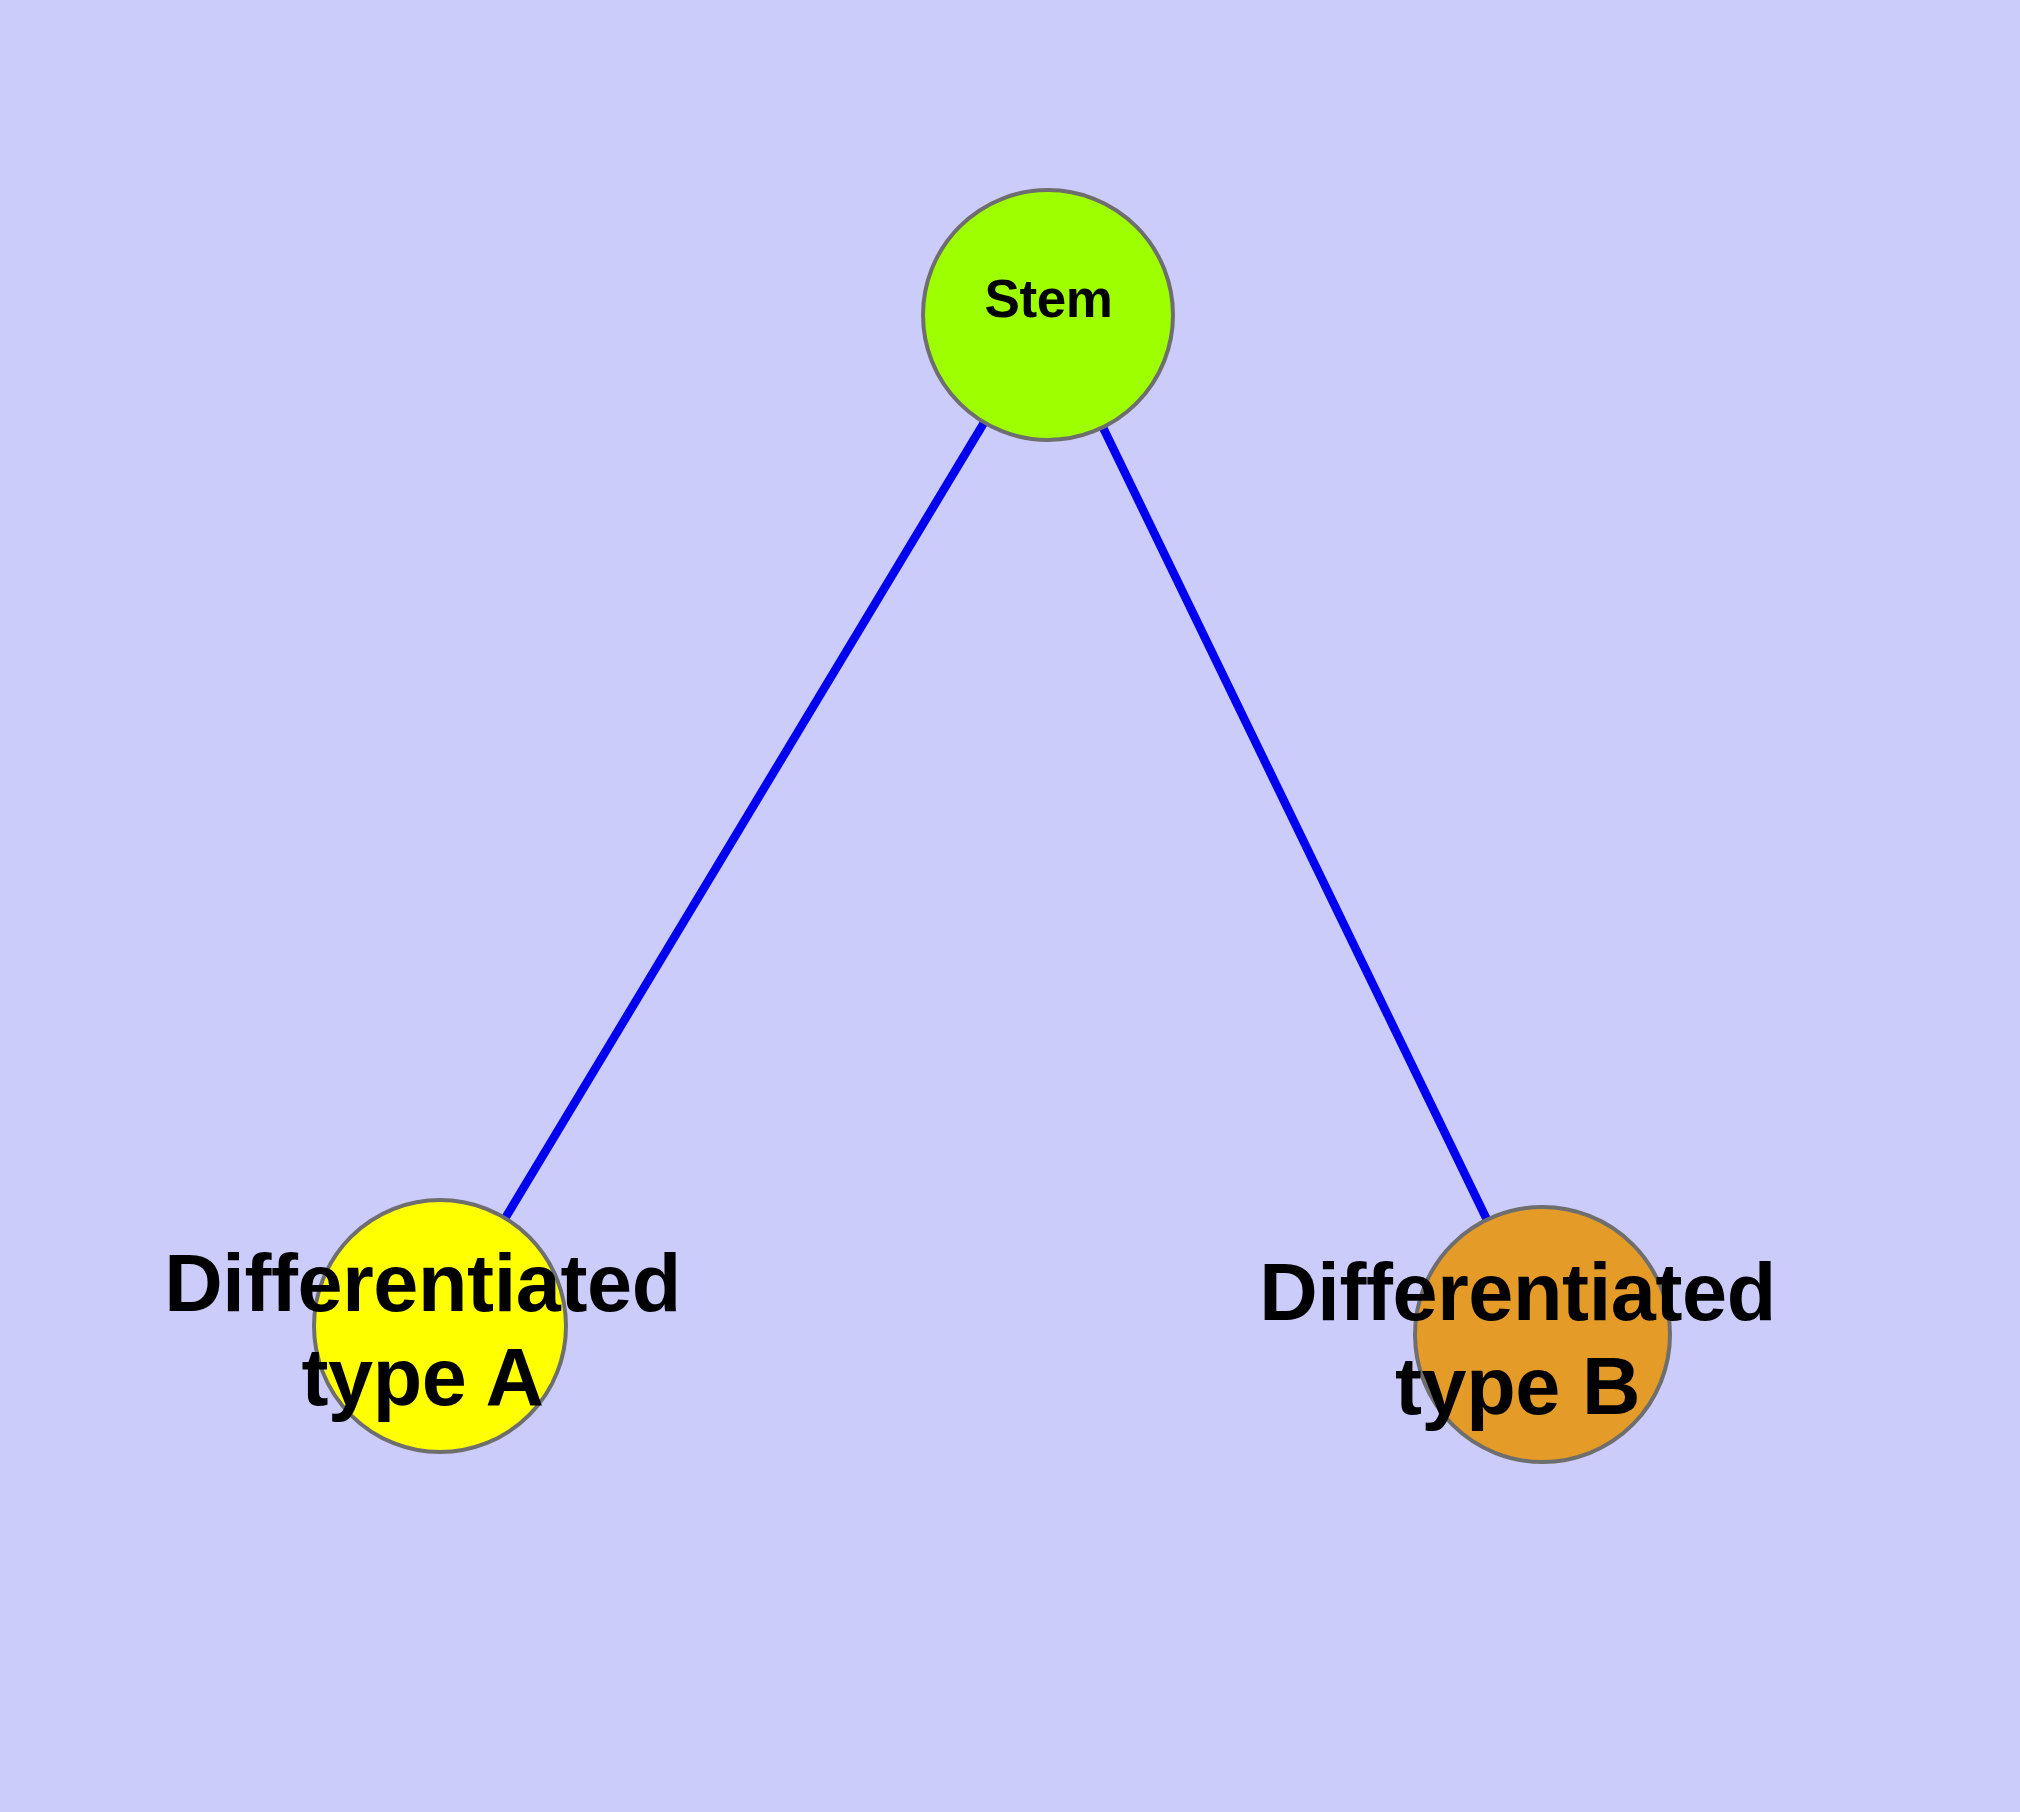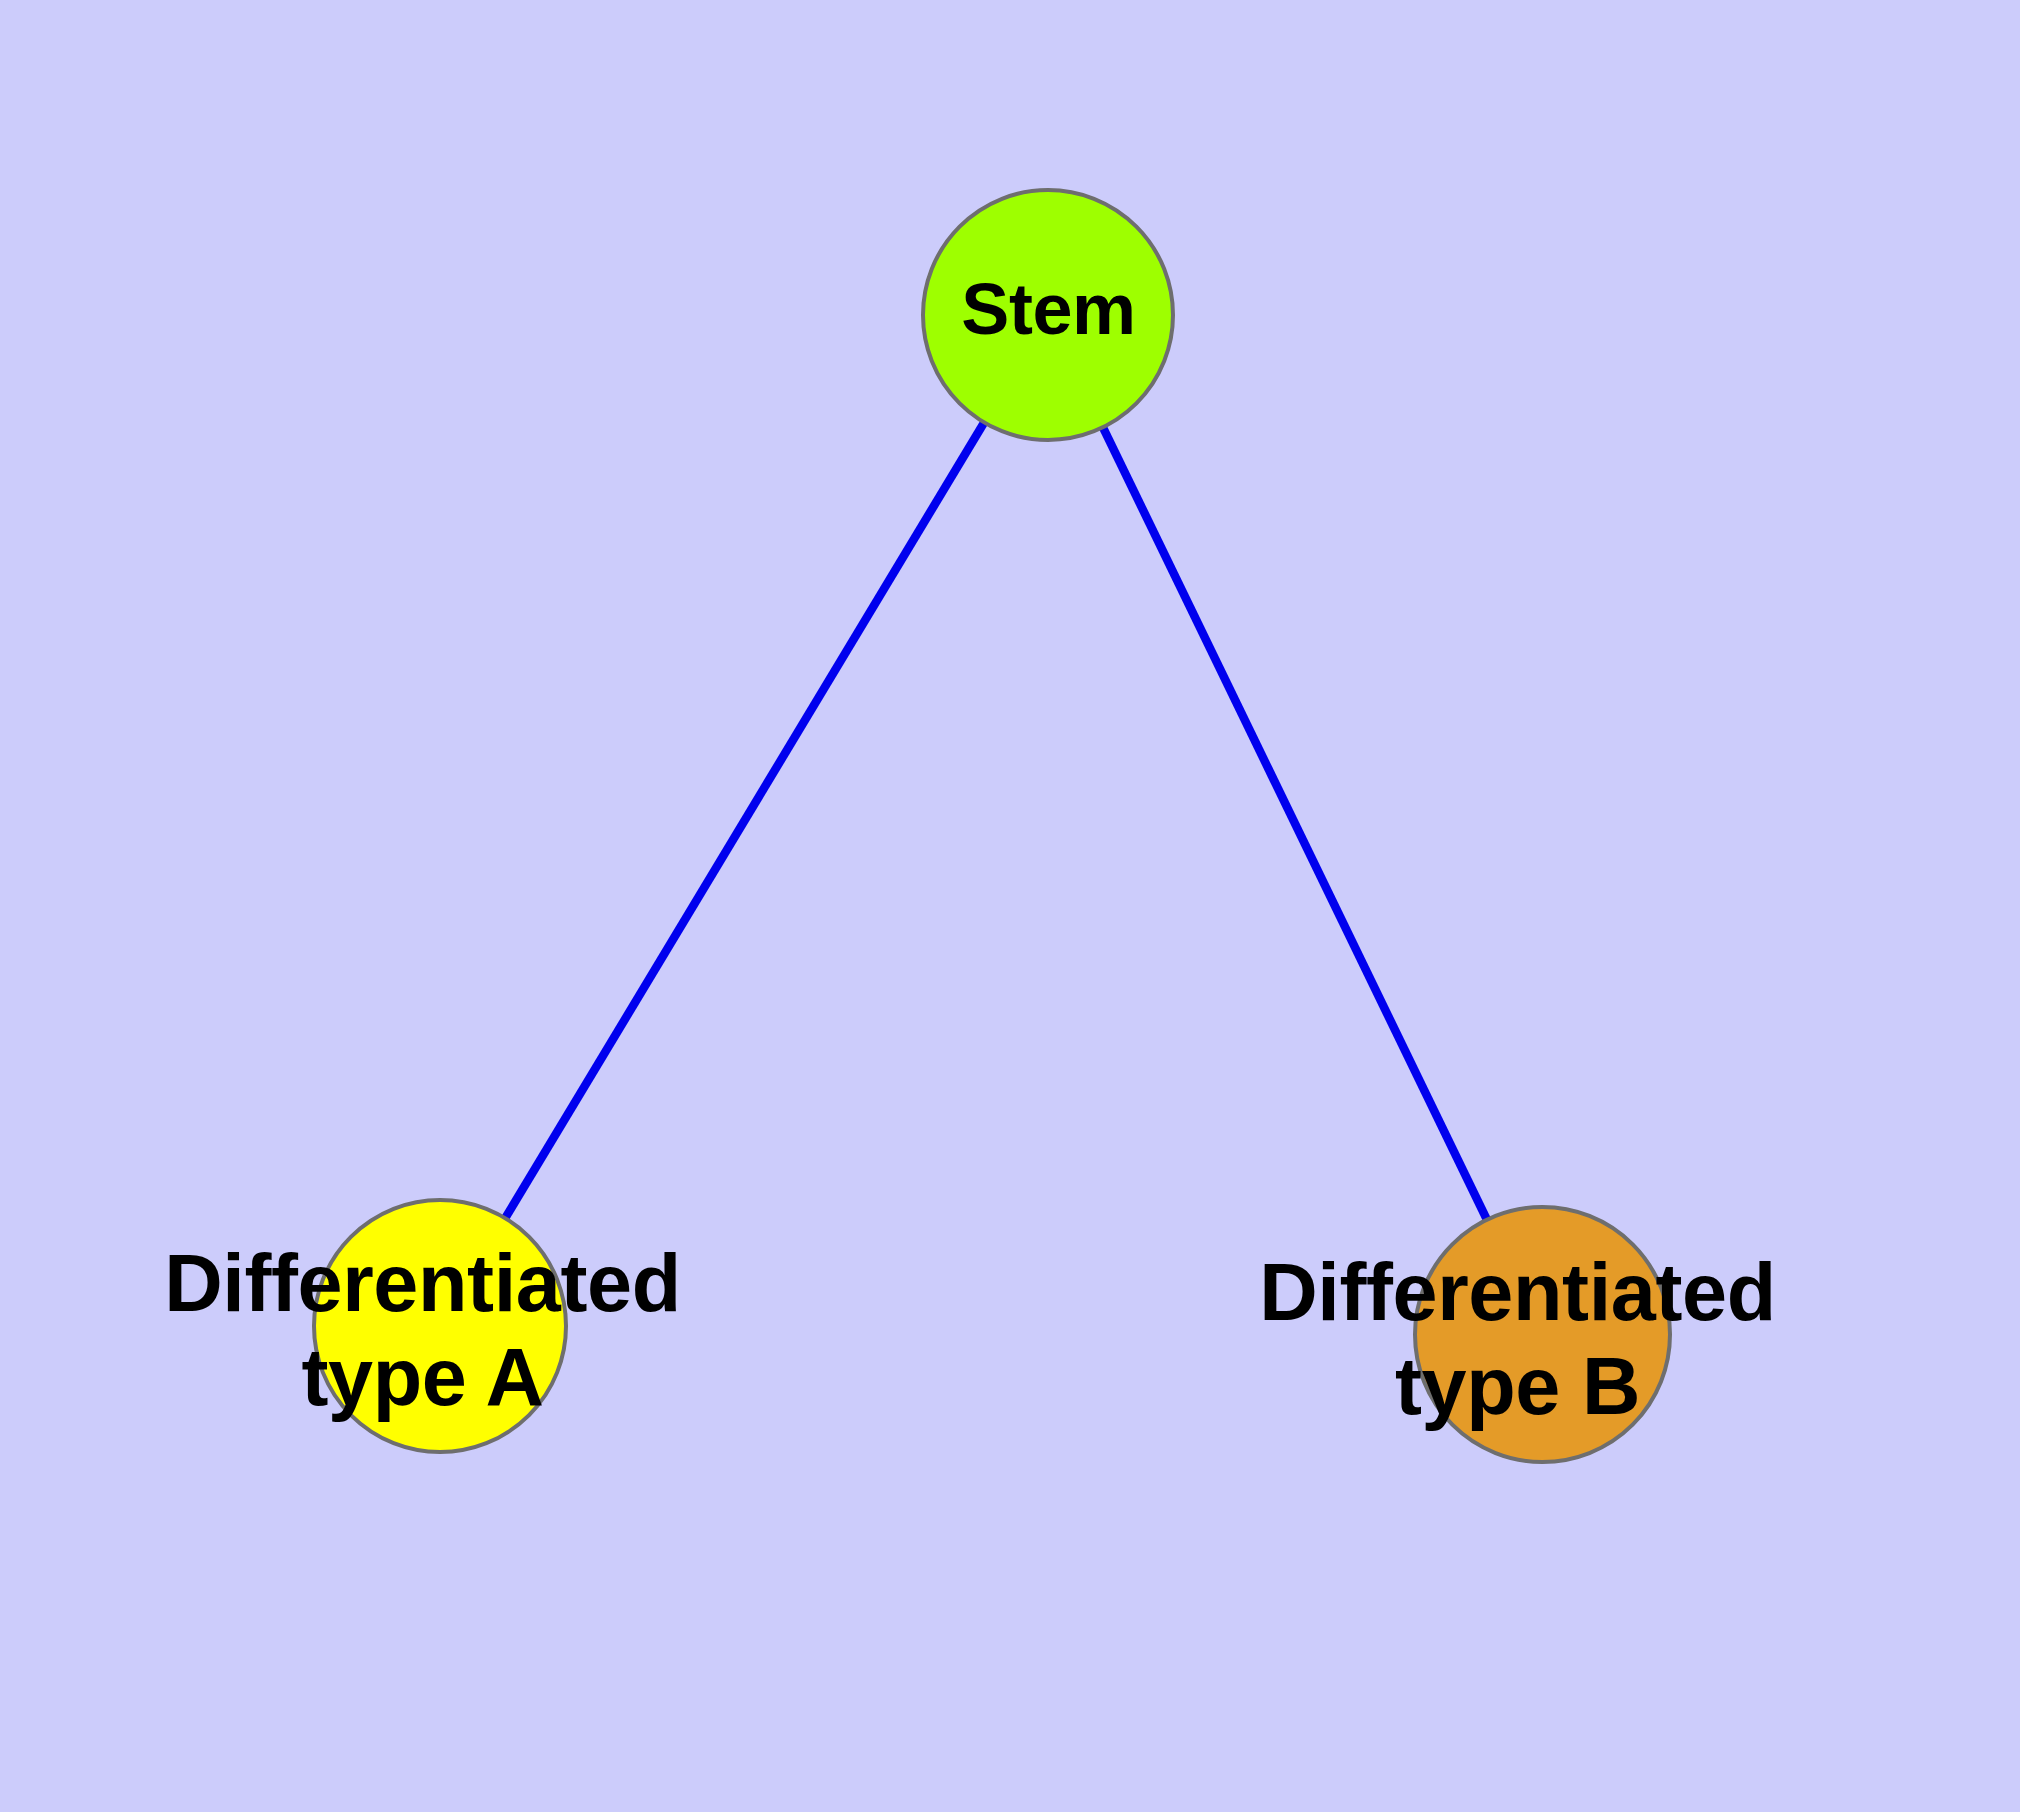--- a/index.html
+++ b/index.html
@@ -45,19 +45,19 @@
 
   <svg id="graph-svg" viewBox="0 0 2384 2138" xmlns="http://www.w3.org/2000/svg">
       <line x1="1237" y1="372" x2="519" y2="1565" stroke="#0000ee" stroke-width="10" stroke-linecap="butt"></line>
       <line x1="1237" y1="372" x2="1820" y2="1575" stroke="#0000ee" stroke-width="10" stroke-linecap="butt"></line>
     </svg>
 
   <div id="nodes-layer">
       <div class="node-circle" style="left: 921px; top: 188px; width: 254px; height: 254px; background: rgb(158, 255, 0); border-color: rgb(110, 110, 110); border-width: 4.2px;"></div>
       <div class="node-circle" style="left: 312px; top: 1198px; width: 256px; height: 256px; background: rgb(255, 255, 0); border-color: rgb(110, 110, 110); border-width: 4.2px;"></div>
       <div class="node-circle" style="left: 1413px; top: 1205px; width: 259px; height: 259px; background: rgb(228, 155, 40); border-color: rgb(110, 110, 110); border-width: 4.2px;"></div>
-      <div class="node-label" style="font-size: 72px; color: rgb(0, 0, 0); width: 1187px; left: 455px; top: 268px;"><div>Stem</div></div>
+      <div class="node-label" style="font-size: 53px; color: rgb(0, 0, 0); width: 1187px; left: 455px; top: 268px;"><div>Stem</div></div>
       <div class="node-label" style="font-size: 81px; color: rgb(0, 0, 0); width: 1187px; left: -171px; top: 1237px;"><div>Differentiated</div><div>type A</div></div>
       <div class="node-label" style="font-size: 81px; color: rgb(0, 0, 0); width: 1187px; left: 924px; top: 1246px;"><div>Differentiated</div><div>type B</div></div>
     </div>
 
 </div>
 
 
 </body></html>

